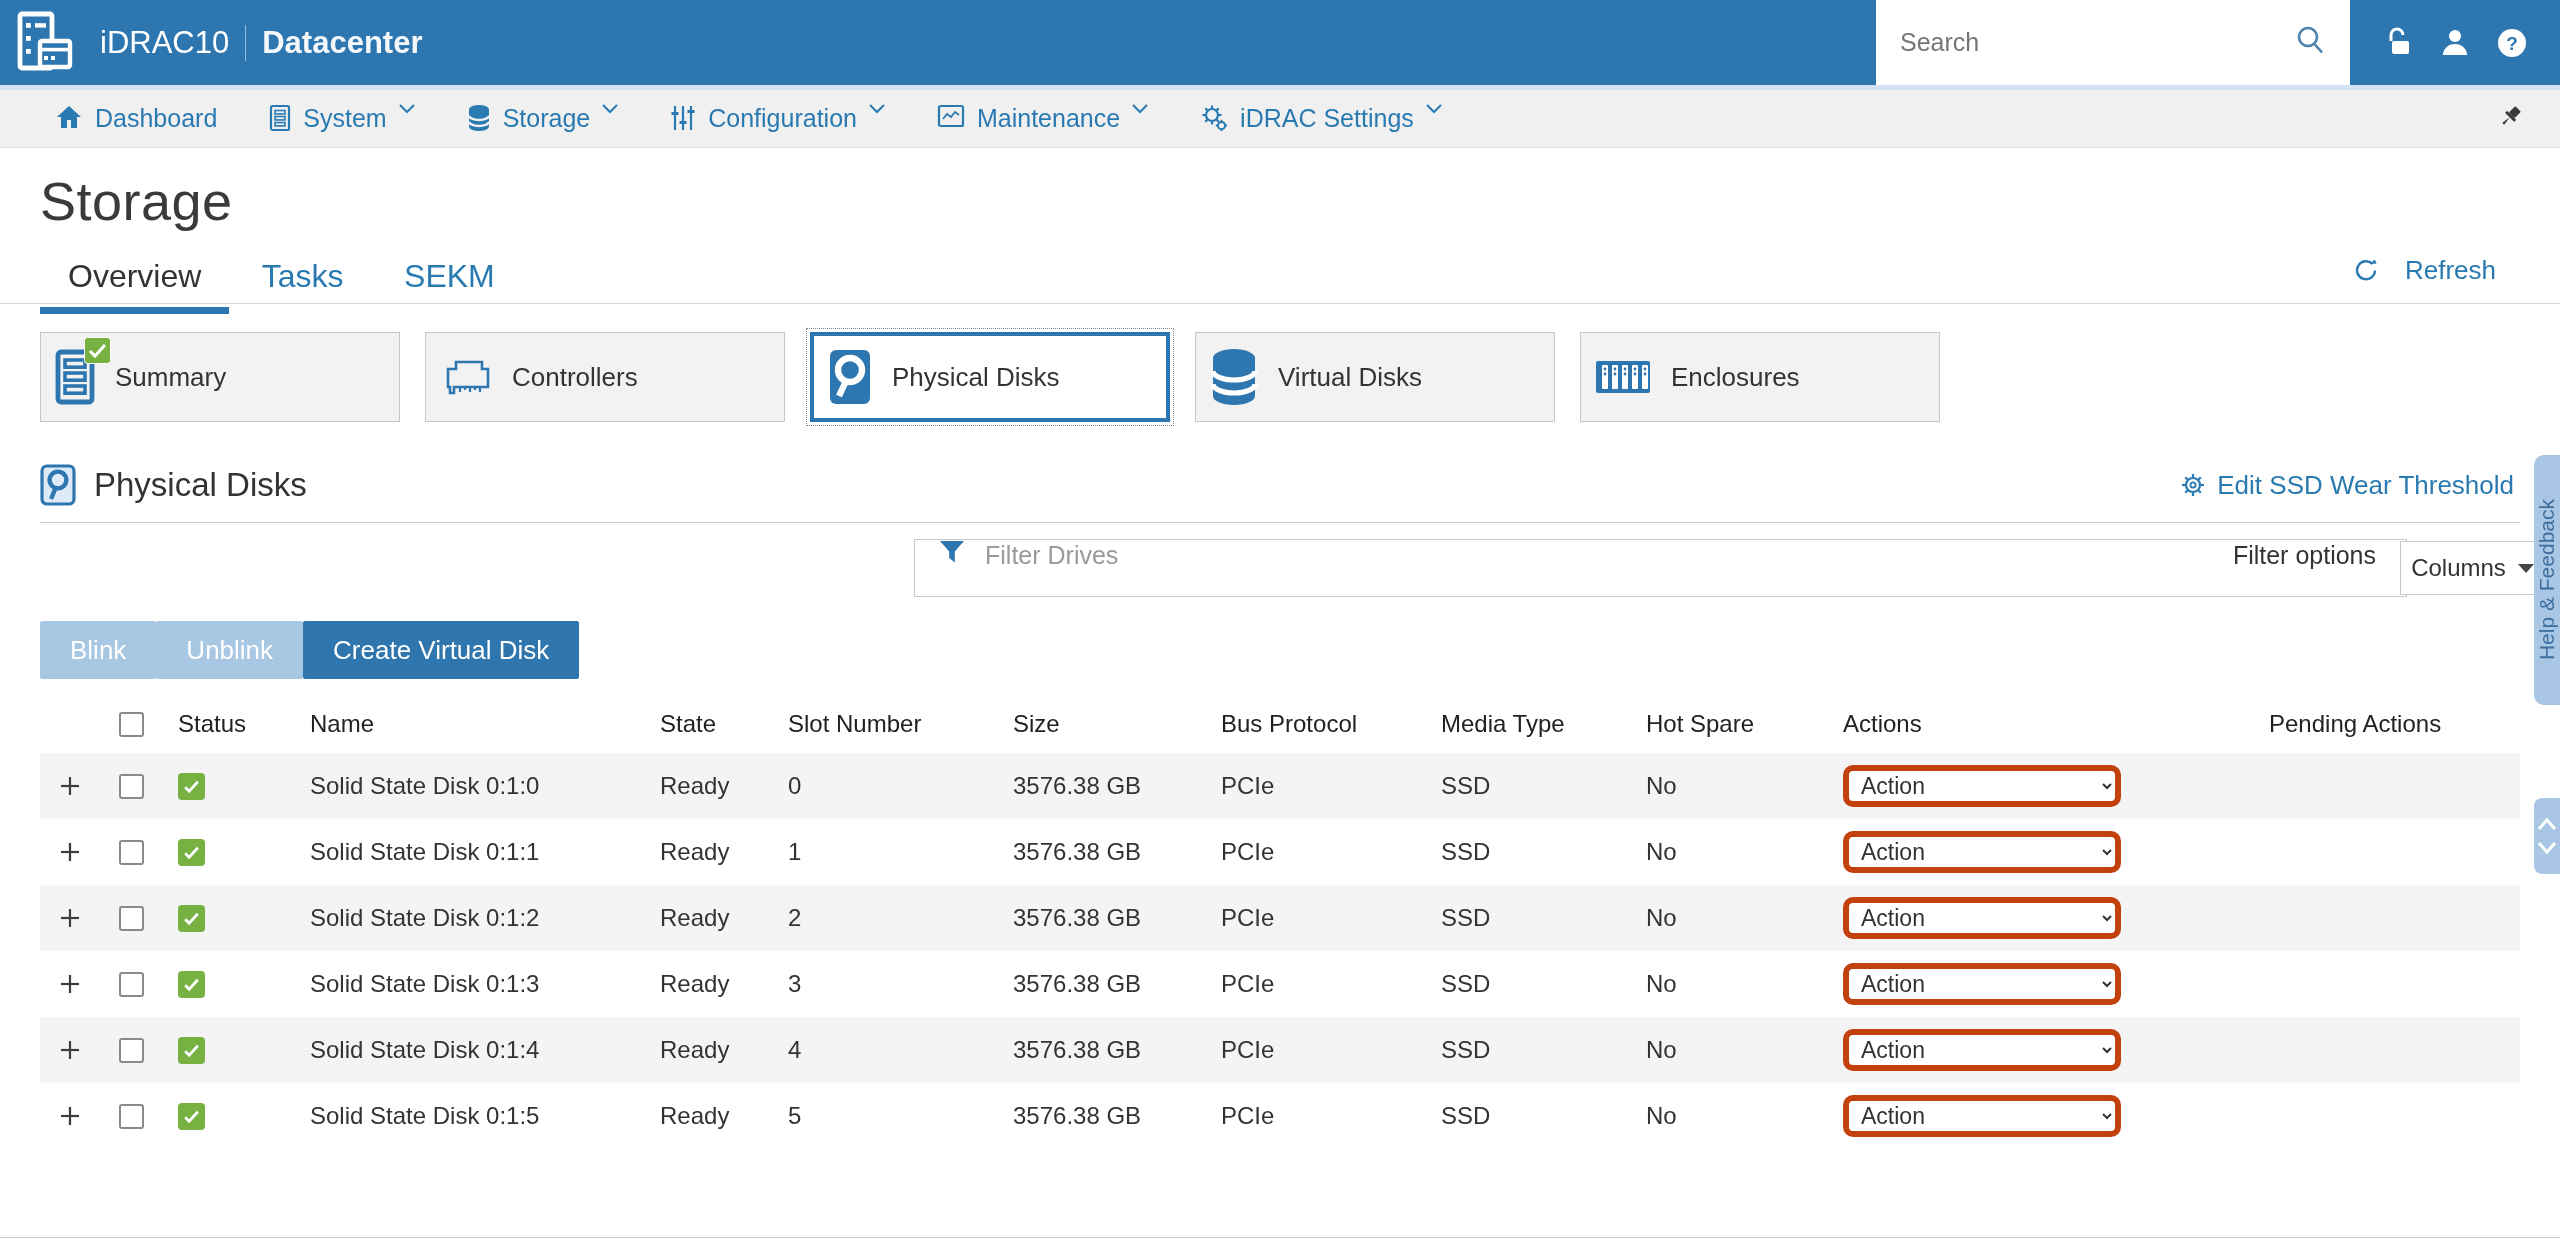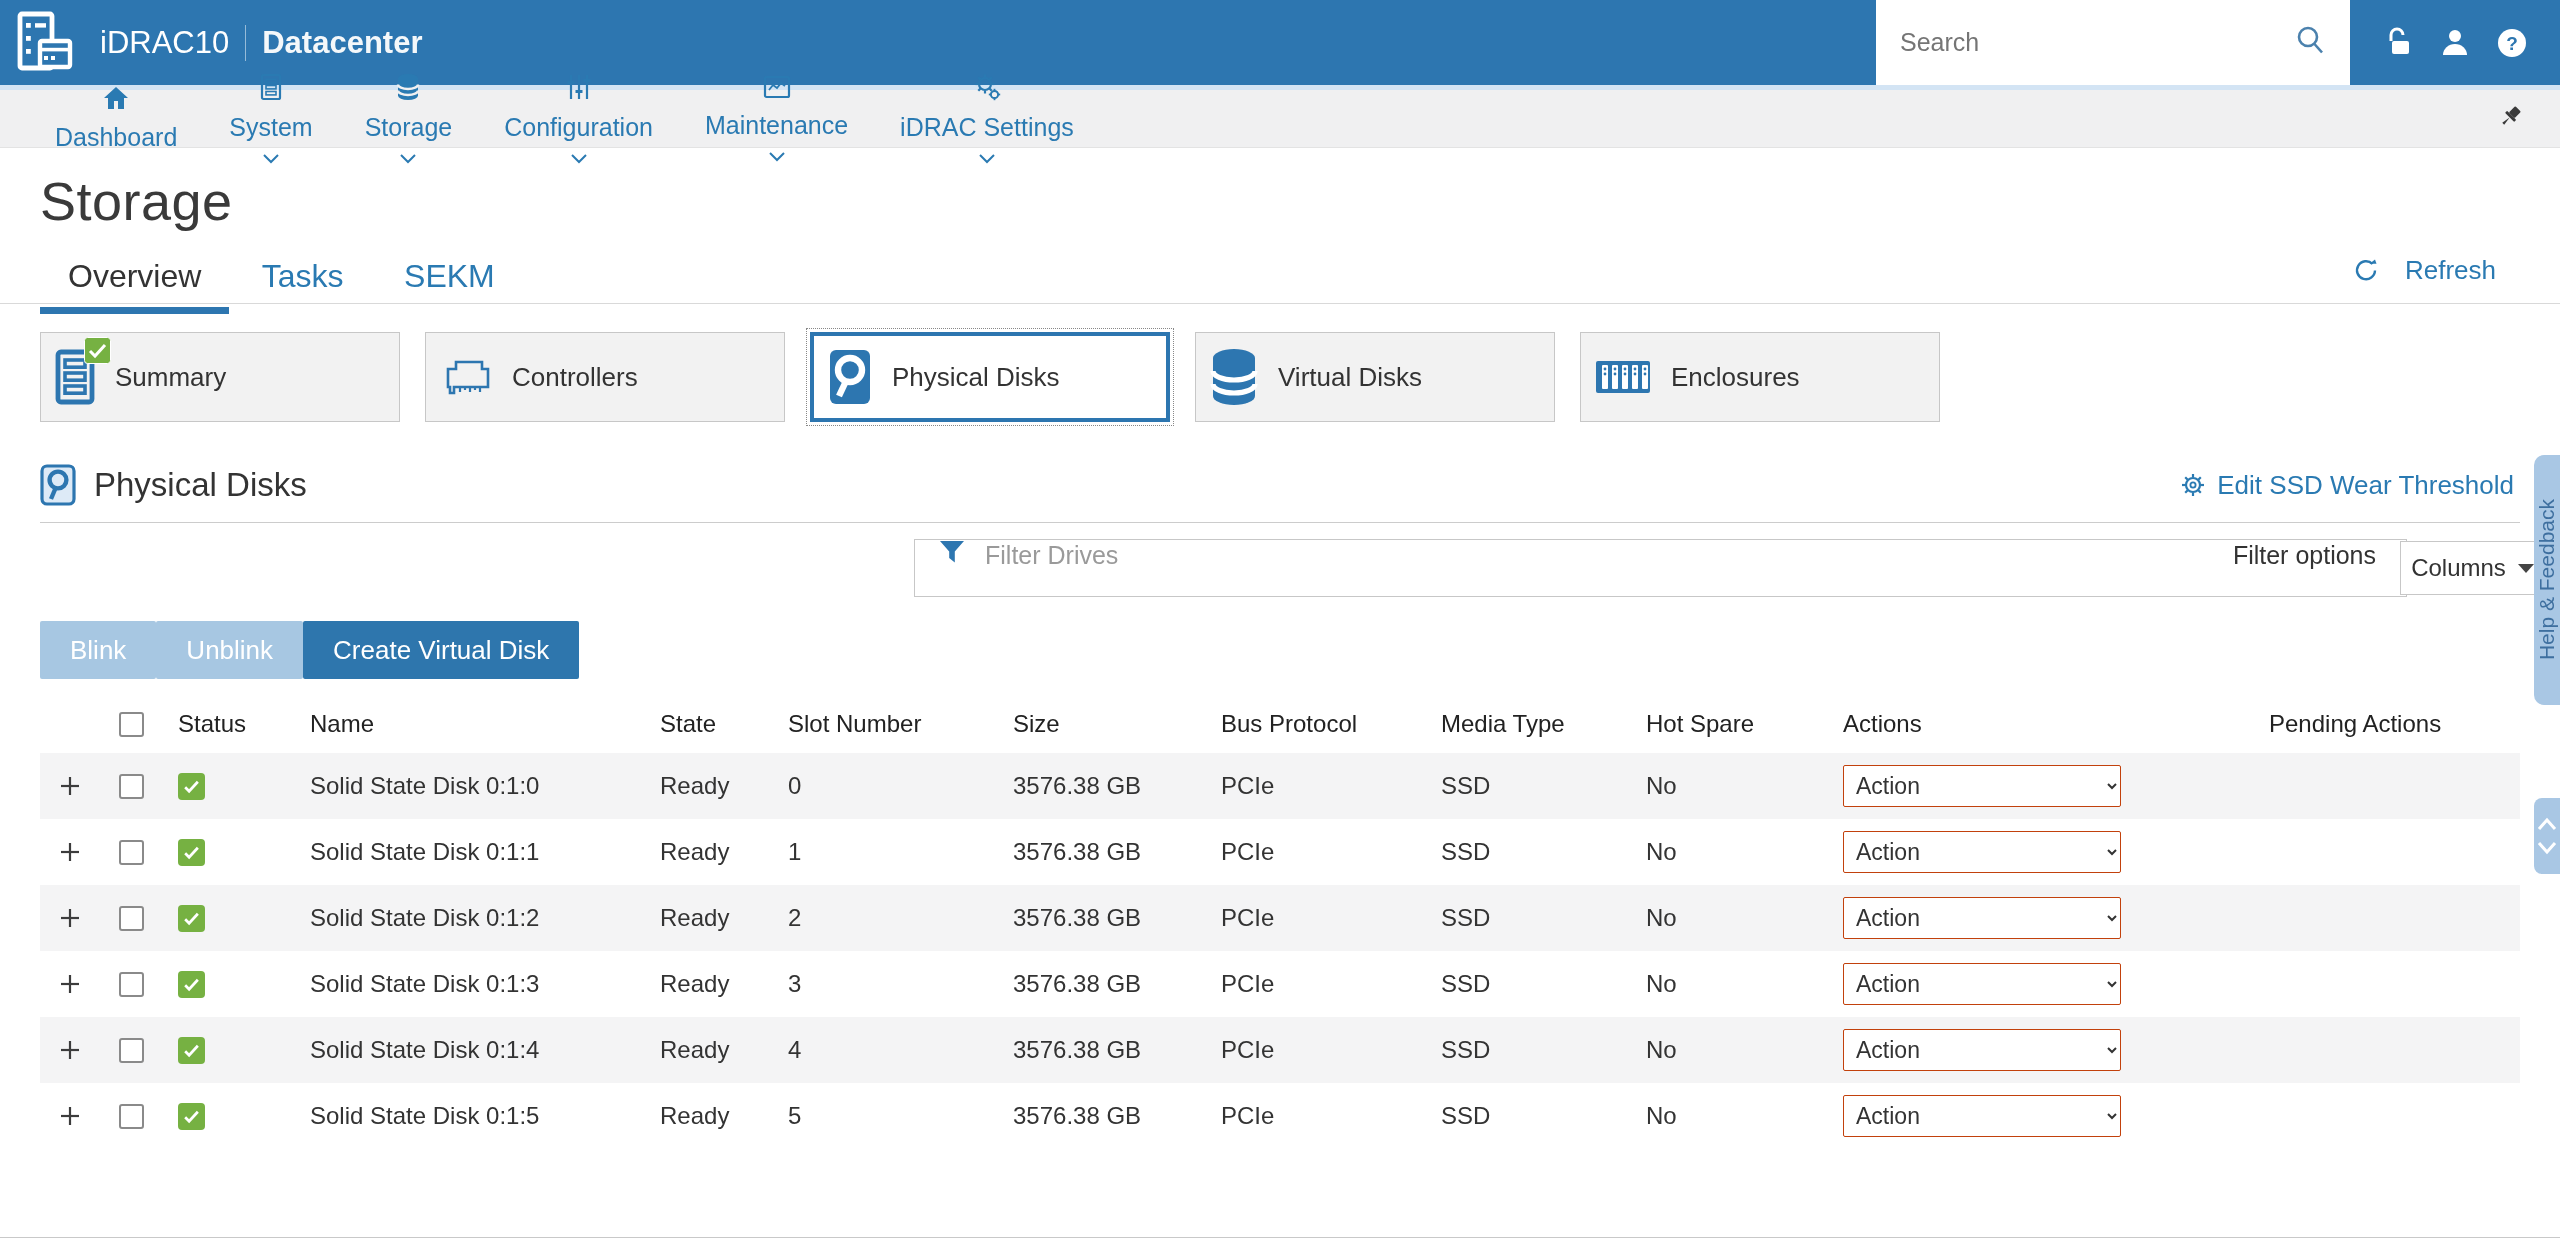--- a/index.html
+++ b/index.html
@@ -26,22 +26,22 @@
   }
   .search-area input::placeholder { color:#757575; }
   .hdr-icons { flex:1; display:flex; align-items:center; justify-content:space-evenly; padding:0 12px; }
   .hdr-icon-btn { background:none; border:none; cursor:pointer; padding:4px; display:flex; }
 
   .header-strip { height:5px; background:#d3e4f4; }
 
   
   .nav { height:58px; background:#f0f0f1; border-bottom:1px solid #e3e3e3;
          display:flex; align-items:center; padding:0 30px 0 55px; }
-  .nav-item { display:flex; align-items:center; gap:12px; margin-right:52px;
-              background:none; border:none; cursor:pointer; padding:0;flex-direction:column; }
+  .nav-item { display:flex; align-items:flex-start; gap:12px; margin-right:52px;
+              background:none; border:none; cursor:pointer; padding:0; }
   .nav-item .lbl { color:#2a7ab2; font-size:25px; }
   .nav-spacer { flex:1; }
   .pin-btn { background:none; border:none; cursor:pointer; padding:4px; display:flex; }
 
   
   .content { position:relative; }
   .page-title { font-size:54px; color:#3a3a3a; font-weight:400; margin:22px 0 0 40px; letter-spacing:.5px; }
 
   .tabs-row { position:relative; margin-top:20px; border-bottom:1px solid #d9d9d9; padding-left:40px; height:52px; }
   .tab { display:inline-block; background:none; border:none; cursor:pointer;
@@ -103,21 +103,21 @@
   .trow.striped { background:#f4f4f5; }
   .c-center { justify-self:center; }
   .pad16 { padding-left:16px; }
   .pad8 { padding-left:8px; }
   .expand-btn { background:none; border:none; cursor:pointer; display:flex; padding:4px; }
   .cb { appearance:none; -webkit-appearance:none; width:25px; height:25px; border:2px solid #8a8a8a;
         border-radius:3px; background:#fff; margin:0; cursor:pointer; }
   .status-ok { width:27px; height:27px; background:#76b142; border-radius:4px;
                display:flex; align-items:center; justify-content:center; }
   .action-select { width:278px; height:42px; margin-left:12px; font-size:23px; color:#333;
-                   border:1px solid #c2410c; border-radius:2px; background:#fff; padding:0 8px;
+                   border:6px solid #c2410c; border-radius:10px; background:#fff; padding:0 8px;
                    font-family:"Liberation Sans",sans-serif; }
 
   
   .help-tab { position:absolute; right:0; top:455px; width:26px; height:250px;
               background:#a9c7e4; border-radius:10px 0 0 10px; cursor:pointer; border:none;
               display:flex; align-items:center; justify-content:center; padding:0; }
   .help-tab span { writing-mode:vertical-rl; transform:rotate(180deg); font-size:21px; color:#3e6f9f;
                    font-family:"Liberation Sans",sans-serif; white-space:nowrap; }
   .scroll-tab { position:absolute; right:0; top:798px; width:26px; height:76px;
                 background:#a9c7e4; border-radius:8px 0 0 8px; border:none; cursor:pointer;

